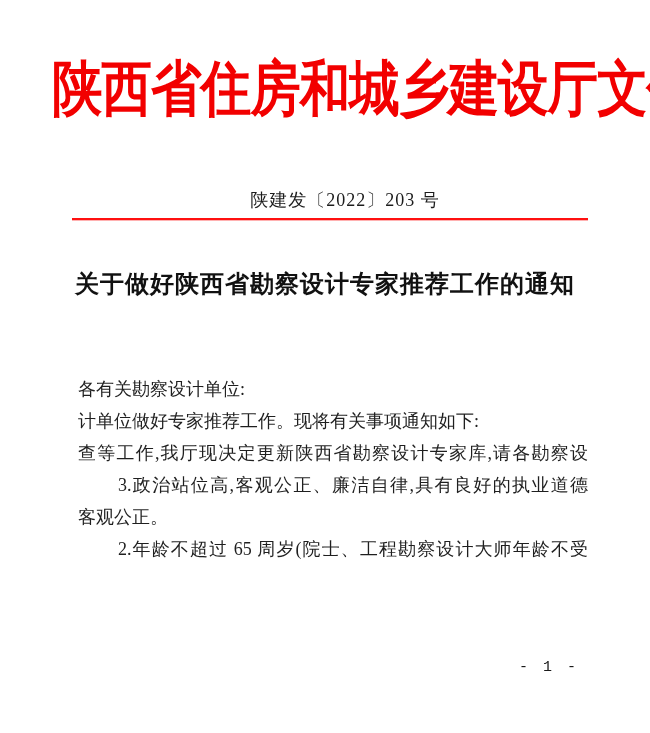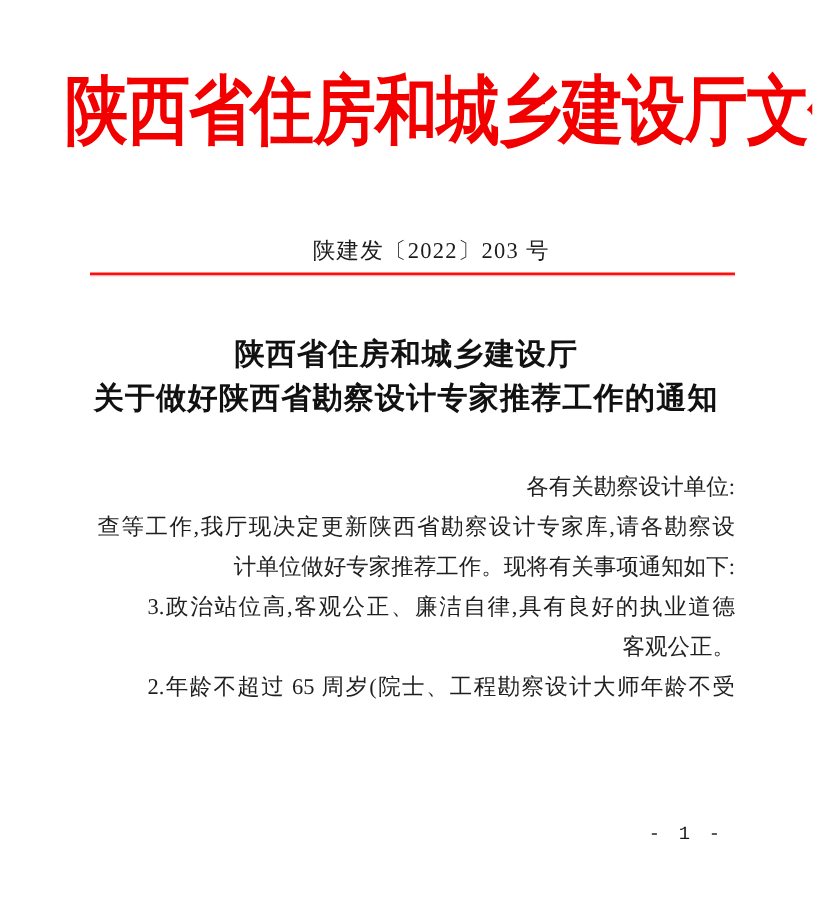--- a/index.html
+++ b/index.html
@@ -57,21 +57,21 @@
     white-space: nowrap;
   }
   .body-col {
     position: absolute;
     top: 373px; left: 78px;
     width: 510px;
     font-size: 18px;
     line-height: 32px;
     color: #1f1f1f;
   }
-  .line { white-space: nowrap; text-align: right; }
+  .line { white-space: nowrap; }
   .line.fill {
     white-space: normal;
     text-align: justify;
     text-align-last: justify;
   }
   .ind { padding-left: 40px; }
   .sec-heading {
     font-family: "Liberation Sans", "DejaVu Sans", sans-serif;
     font-weight: bold;
     color: #000000;
@@ -93,28 +93,27 @@
 
 <div class="page">
 
   <div class="letterhead">陕西省住房和城乡建设厅文件</div>
 
   <div class="doc-no">陕建发〔2022〕203 号</div>
 
   <div class="red-rule"></div>
 
   <div class="notice-title">
-    <div>陕西省住房和城乡建设厅</div>
     <div>关于做好陕西省勘察设计专家推荐工作的通知</div>
   </div>
 
   <div class="body-col">
     <div class="line">各有关勘察设计单位:</div>
+    <div class="line">计单位做好专家推荐工作。现将有关事项通知如下:</div>
     <div class="line fill">查等工作,我厅现决定更新陕西省勘察设计专家库,请各勘察设</div>
-    <div class="line">计单位做好专家推荐工作。现将有关事项通知如下:</div>
     <div class="line ind fill">3.政治站位高,客观公正、廉洁自律,具有良好的执业道德</div>
     <div class="line">客观公正。</div>
     <div class="line ind fill">2.年龄不超过 65 周岁(院士、工程勘察设计大师年龄不受</div>
   </div>
 
   <div class="page-no">- 1 -</div>
 
 </div>
 
 </body></html>

